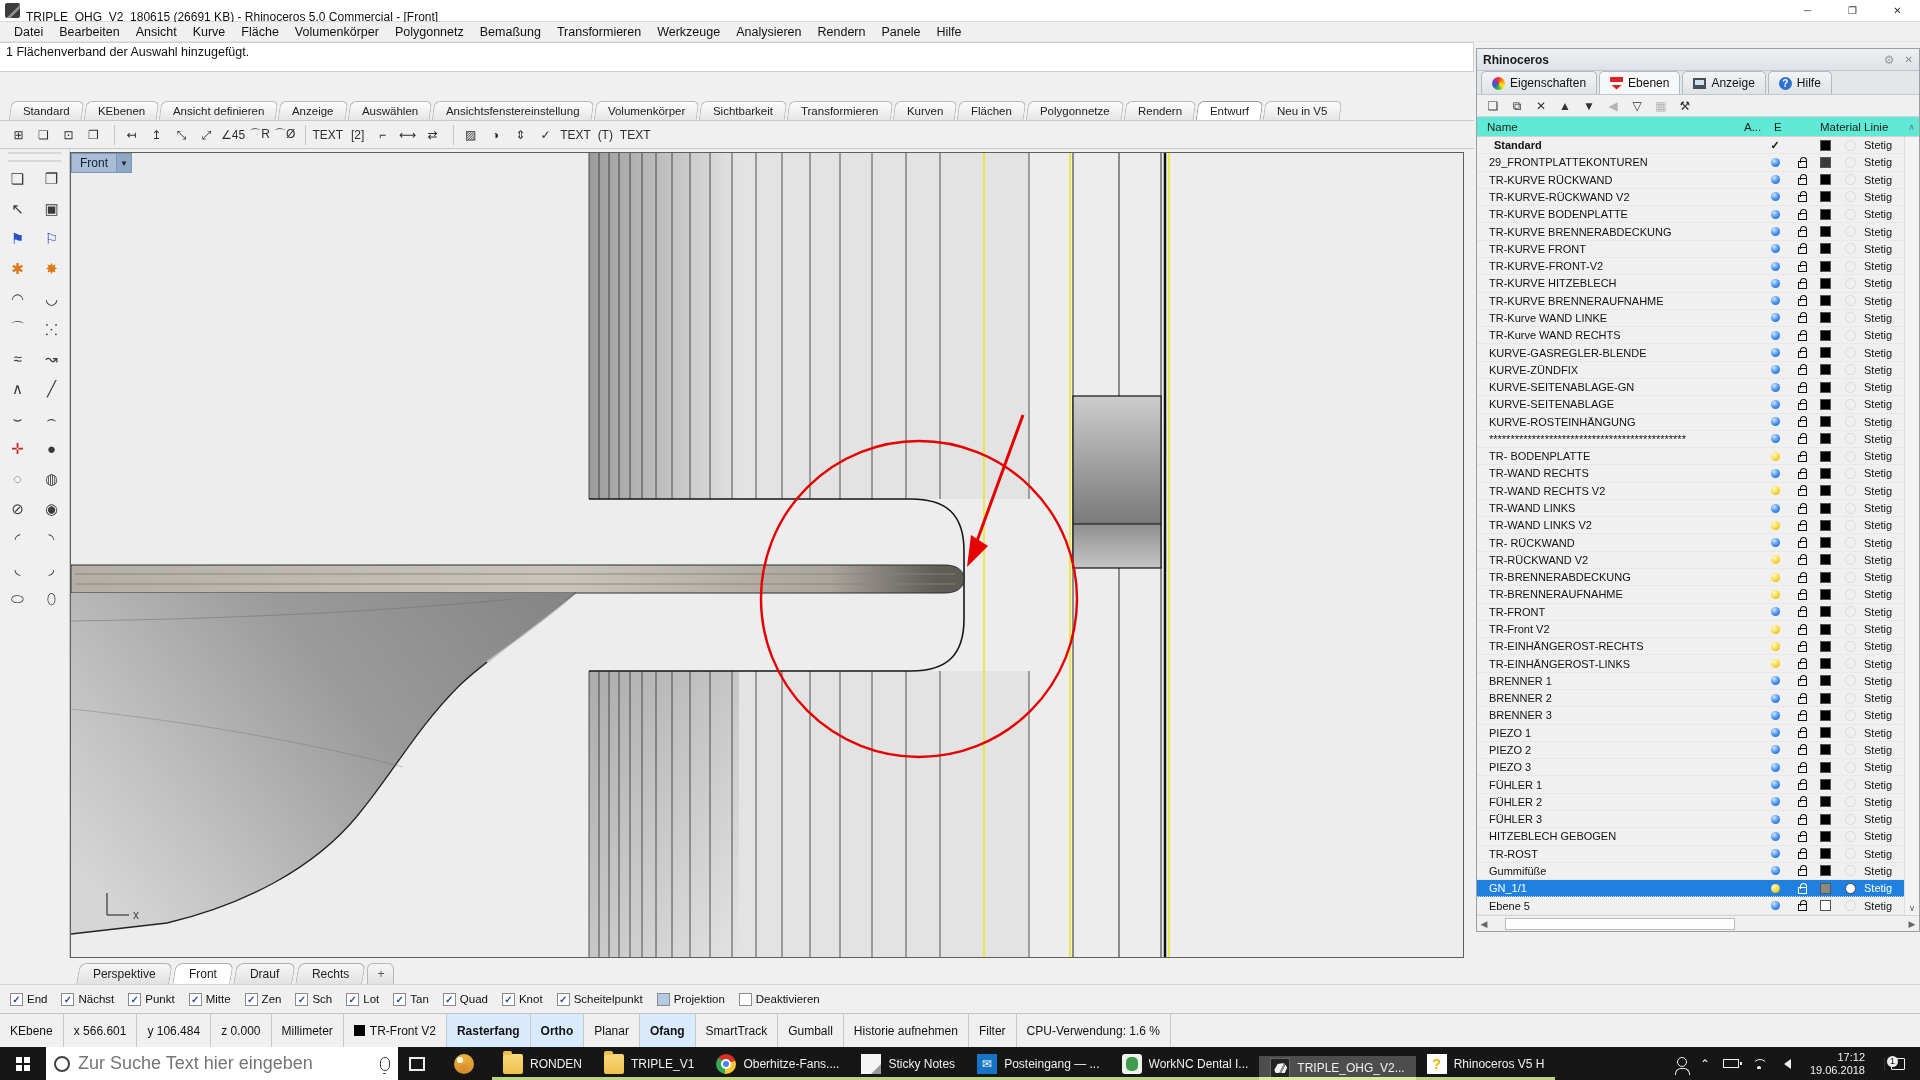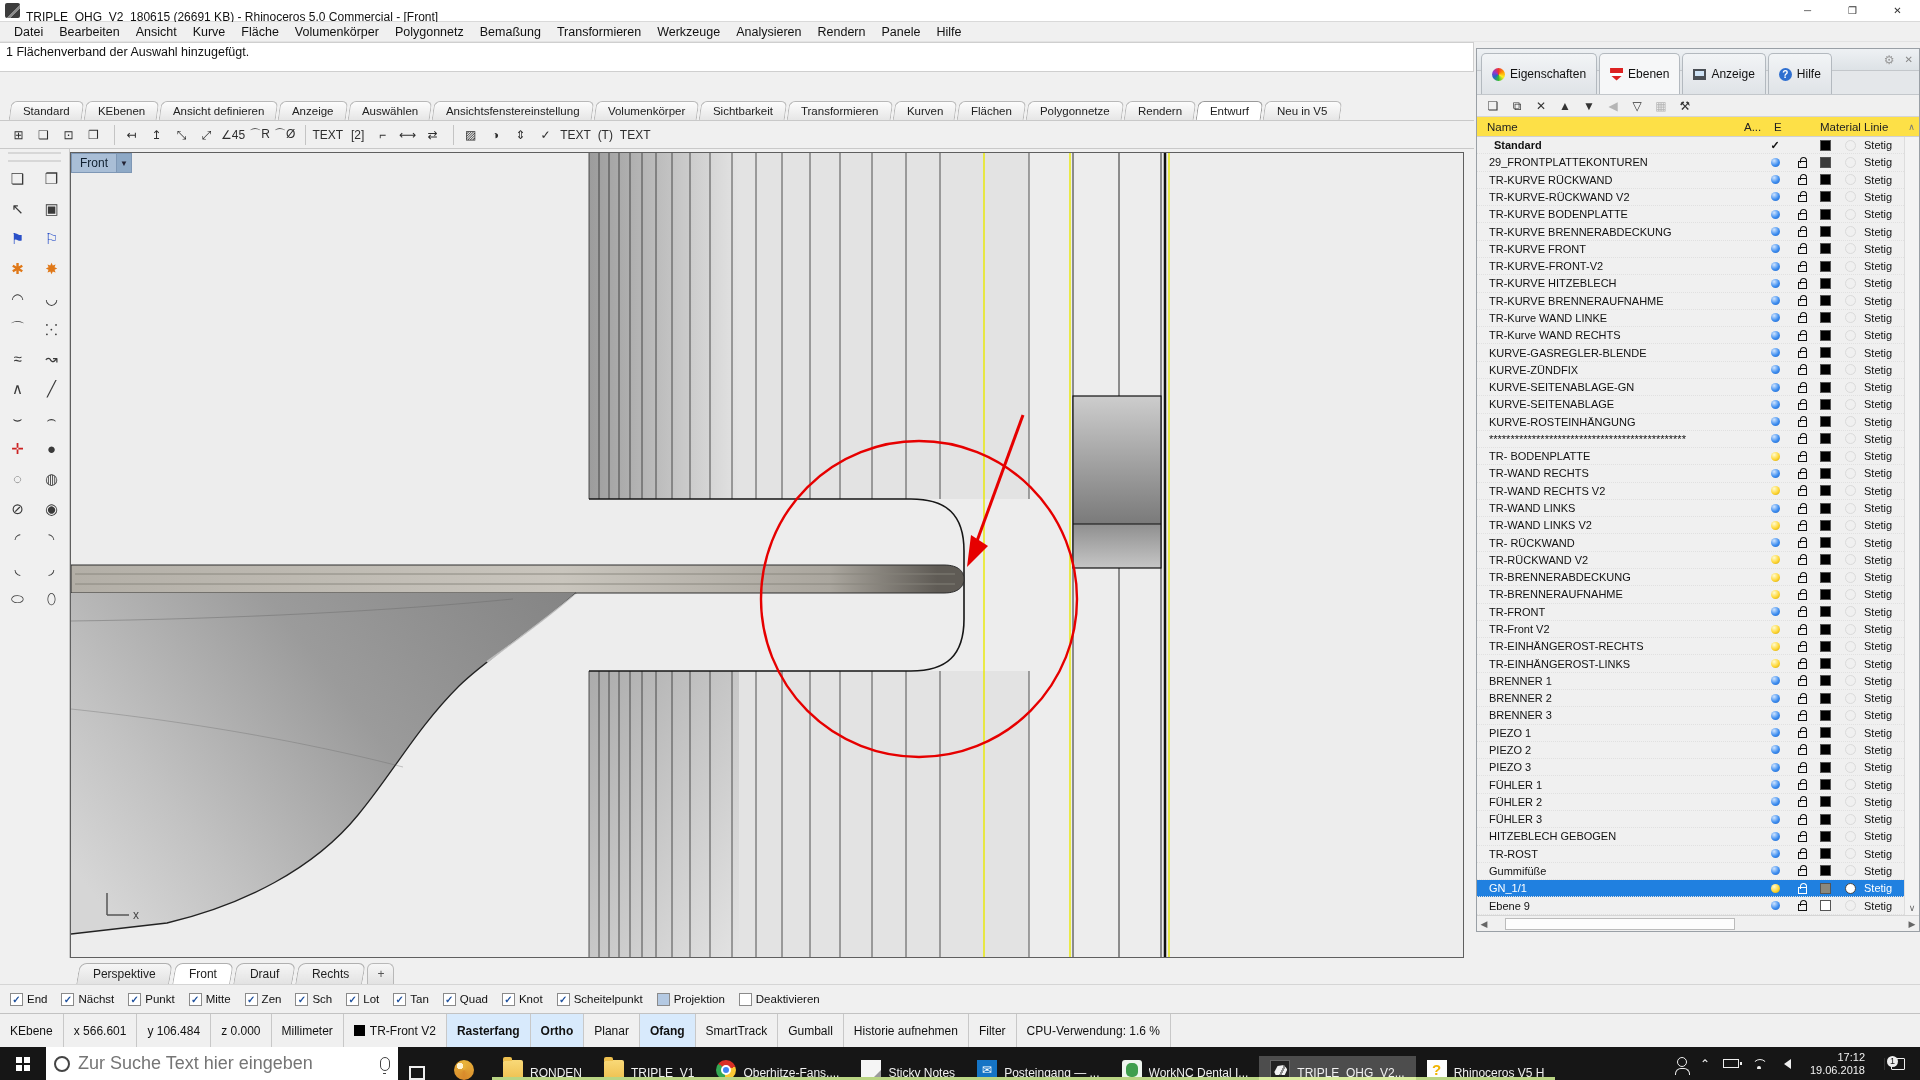--- a/index.html
+++ b/index.html
@@ -67,33 +67,33 @@
   .scell[data-active="true"]{background:#d8eafc;font-weight:bold;}
   .scell .lswatch{width:11px;height:11px;background:#000;margin-right:5px;}
 
   
   .panel{position:absolute;left:1476px;top:48px;width:444px;height:884px;background:#f0f0f0;border:1px solid #9aa0a6;display:flex;flex-direction:column;}
   .panel-head{height:22px;background:linear-gradient(#eef1f4,#dde2e6);display:flex;align-items:center;padding:0 6px;border-bottom:1px solid #c3c7cb;}
   .panel-head .pt{font-size:12px;font-weight:bold;color:#1a1a1a;}
   .panel-head .gear{margin-left:auto;font-size:12px;color:#999;}
   .panel-head .pclose{font-size:10px;color:#888;margin-left:10px;}
   .ptabs{height:24px;display:flex;align-items:flex-end;background:#e4e7ea;padding-left:4px;border-bottom:1px solid #c3c7cb;}
-  .ptab{display:flex;align-items:center;gap:5px;font-size:12px;color:#111;padding:13px 10px;background:linear-gradient(#f2f4f6,#dfe3e7);border:1px solid #b3b9bf;border-bottom:none;border-radius:5px 5px 0 0;margin-right:2px;}
+  .ptab{display:flex;align-items:center;gap:5px;font-size:12px;color:#111;padding:4px 10px;background:linear-gradient(#f2f4f6,#dfe3e7);border:1px solid #b3b9bf;border-bottom:none;border-radius:5px 5px 0 0;margin-right:2px;}
   .ptab[data-active="true"]{background:#f6f7f8;z-index:2;}
   .pticon{width:13px;height:13px;display:inline-block;}
   .ptab[data-kind="eigenschaften"] .pticon{border-radius:50%;background:conic-gradient(#e33,#f90,#fe2,#3b3,#26c,#93c,#e33);}
   .ptab[data-kind="ebenen"] .pticon{background:linear-gradient(180deg,#d22 0 40%,#fff 40% 62%,#d22 62% 100%);clip-path:polygon(0 0,100% 0,100% 55%,50% 100%,0 55%);}
   .ptab[data-kind="anzeige"] .pticon{border:2px solid #4a4f55;border-bottom-width:4px;background:#cfe3f5;height:11px;}
   .ptab[data-kind="hilfe"] .pticon{border-radius:50%;background:#2e6fd0;color:#fff;font-size:10px;font-weight:bold;text-align:center;line-height:13px;}
   .ptab[data-kind="hilfe"] .pticon::after{content:"?";}
   .ptoolbar{height:22px;display:flex;align-items:center;gap:8px;padding:0 8px;background:#f0f0f0;border-bottom:1px solid #d5d5d5;}
   .plico{font-size:12px;color:#333;width:16px;text-align:center;}
   .plico[data-dim="true"]{color:#b5b5b5;}
 
-  .lheader{height:20px;display:flex;align-items:center;background:#fde047;border-bottom:1px solid #d0d0d0;font-size:11.5px;color:#222;}
+  .lheader{height:20px;display:flex;align-items:center;background:#5eead4;border-bottom:1px solid #d0d0d0;font-size:11.5px;color:#222;}
   .lh-name{flex:1;padding-left:10px;}
   .lh-a{width:30px;}.lh-e{width:24px;}.lh-sw{width:22px;}.lh-mat{width:44px;}.lh-line{width:40px;}
   .lh-scroll{width:15px;color:#777;font-size:9px;text-align:center;}
 
   .llist{flex:1;overflow:hidden;display:flex;}
   .lrows{flex:1;display:flex;flex-direction:column;}
   .lrow{height:17.35px;display:flex;align-items:center;font-size:11px;color:#111;border-bottom:1px dotted #e0e0e0;}
   .lrow[data-selected="true"]{background:#2080e0;color:#fff;}
   .lname{flex:1;padding-left:12px;white-space:nowrap;overflow:hidden;}
   .lrow[data-bold="true"] .lname{font-weight:bold;padding-left:17px;}
@@ -122,21 +122,21 @@
   
   .taskbar{position:absolute;left:0;top:1047px;width:1920px;height:33px;background:#161616;display:flex;align-items:stretch;color:#fff;}
   .startbtn{width:46px;display:flex;align-items:center;justify-content:center;}
   .winlogo{width:14px;height:14px;display:grid;grid-template-columns:6px 6px;grid-template-rows:6px 6px;gap:2px;}
   .winlogo i{background:#fff;}
   .searchbox{width:352px;background:#fff;display:flex;align-items:center;margin:0;padding:0 8px;gap:8px;}
   .cortana{width:16px;height:16px;border:2px solid #444;border-radius:50%;}
   .searchbox input{flex:1;border:none;outline:none;font-size:18px;color:#222;background:transparent;font-family:"Liberation Sans",sans-serif;}
   .micico{width:10px;height:14px;border:1.5px solid #444;border-radius:5px;position:relative;}
   .micico::after{content:"";position:absolute;left:2px;bottom:-4px;width:3px;height:3px;border-bottom:1.5px solid #444;}
-  .tapp{display:flex;align-items:flex-end;gap:7px;padding:0 11px;position:relative;max-width:170px;}
+  .tapp{display:flex;align-items:center;gap:7px;padding:0 11px;position:relative;max-width:170px;}
   .tapp[data-active="true"]{background:#4d4d4d;margin-top:9px;}
   .tapp .tlabel{font-size:12px;color:#f0f0f0;white-space:nowrap;overflow:hidden;}
   .tapp::after{content:"";position:absolute;left:0;bottom:0;width:100%;height:3px;background:#b9d483;}
   .tapp[data-kind="taskview"]::after,.tapp[data-kind="palette"]::after{display:none;}
   .tapp[data-active="true"]::after{background:#d8ec9e;}
   .tico{width:20px;height:20px;flex:none;position:relative;}
   .tapp[data-kind="taskview"] .tico{border:2px solid #eee;width:16px;height:14px;}
   .tapp[data-kind="palette"] .tico{border-radius:50%;background:radial-gradient(circle at 30% 30%,#fff5d5 3px,transparent 3px),conic-gradient(#e8b43c,#d98a2b,#e8b43c);}
   .tapp[data-kind="folder"] .tico{background:linear-gradient(#f9d978,#eec04f);border-radius:2px;}
   .tapp[data-kind="folder"] .tico::before{content:"";position:absolute;top:-3px;left:0;width:9px;height:4px;background:#eec04f;border-radius:2px 2px 0 0;}
@@ -1330,21 +1330,21 @@
             <span class="lcell-sw">
               <span class="swatch" style="background: rgb(139, 136, 124);"></span>
             </span>
             <span class="lcell-mat">
               <span class="matc"></span>
             </span>
             <span class="lcell-line">Stetig</span>
           </div>
 
           <div class="lrow" data-bulb="blue">
-            <span class="lname">Ebene 9</span>
+            <span class="lname">Ebene 5</span>
             <span class="lcell-a">
               <span class="bulb"></span>
             </span>
             <span class="lcell-e">
               <span class="lock"></span>
             </span>
             <span class="lcell-sw">
               <span class="swatch" style="background: rgb(255, 255, 255);"></span>
             </span>
             <span class="lcell-mat">

